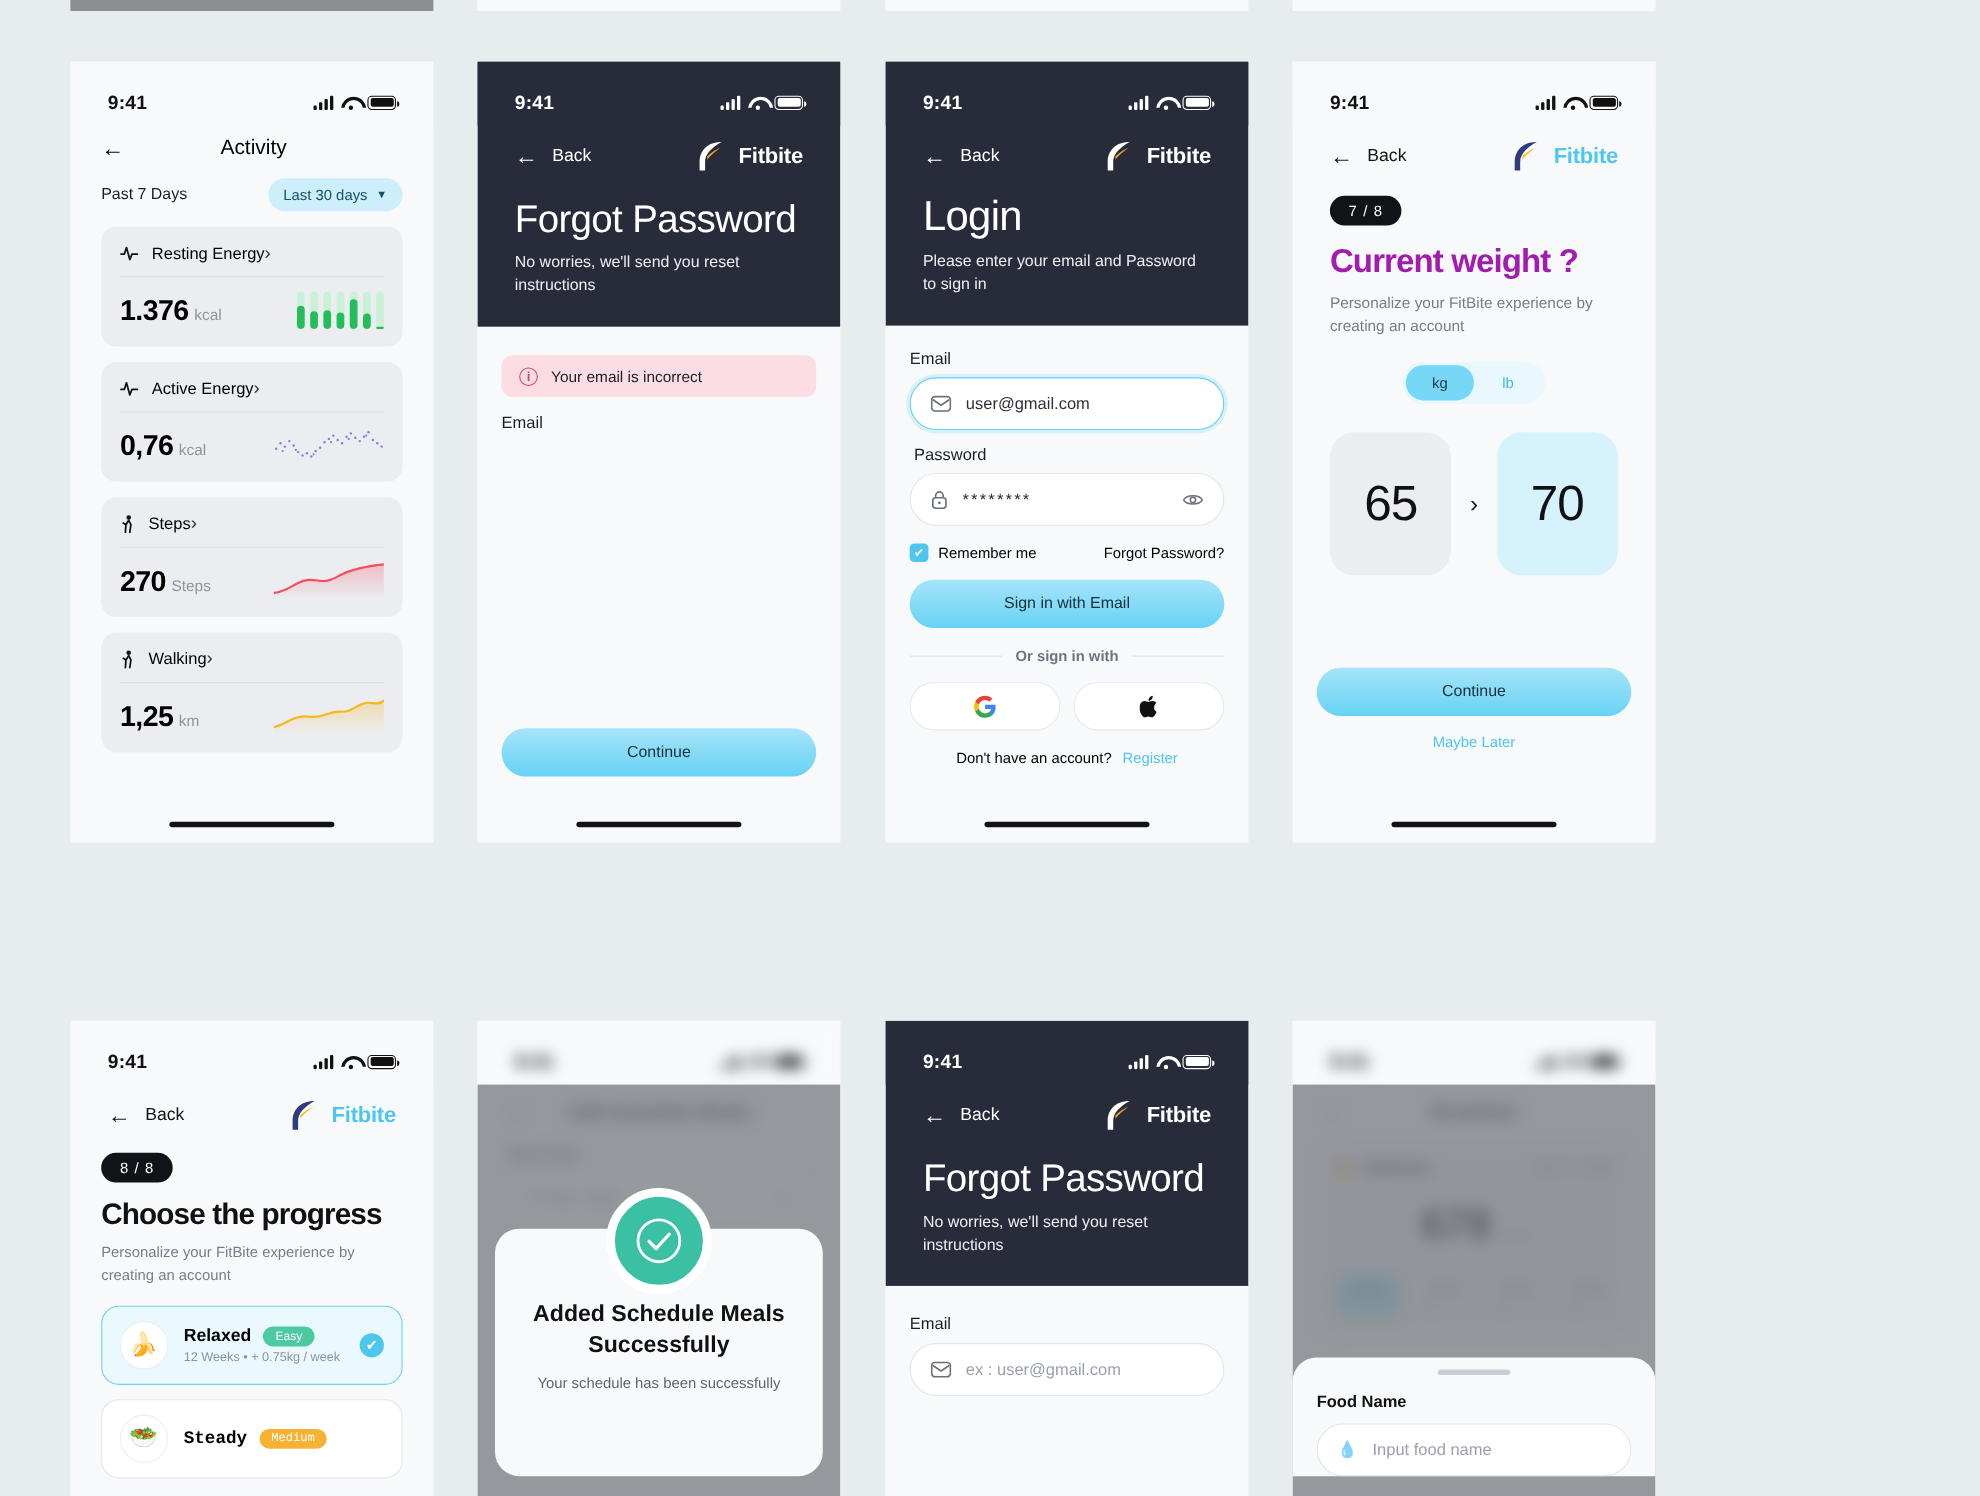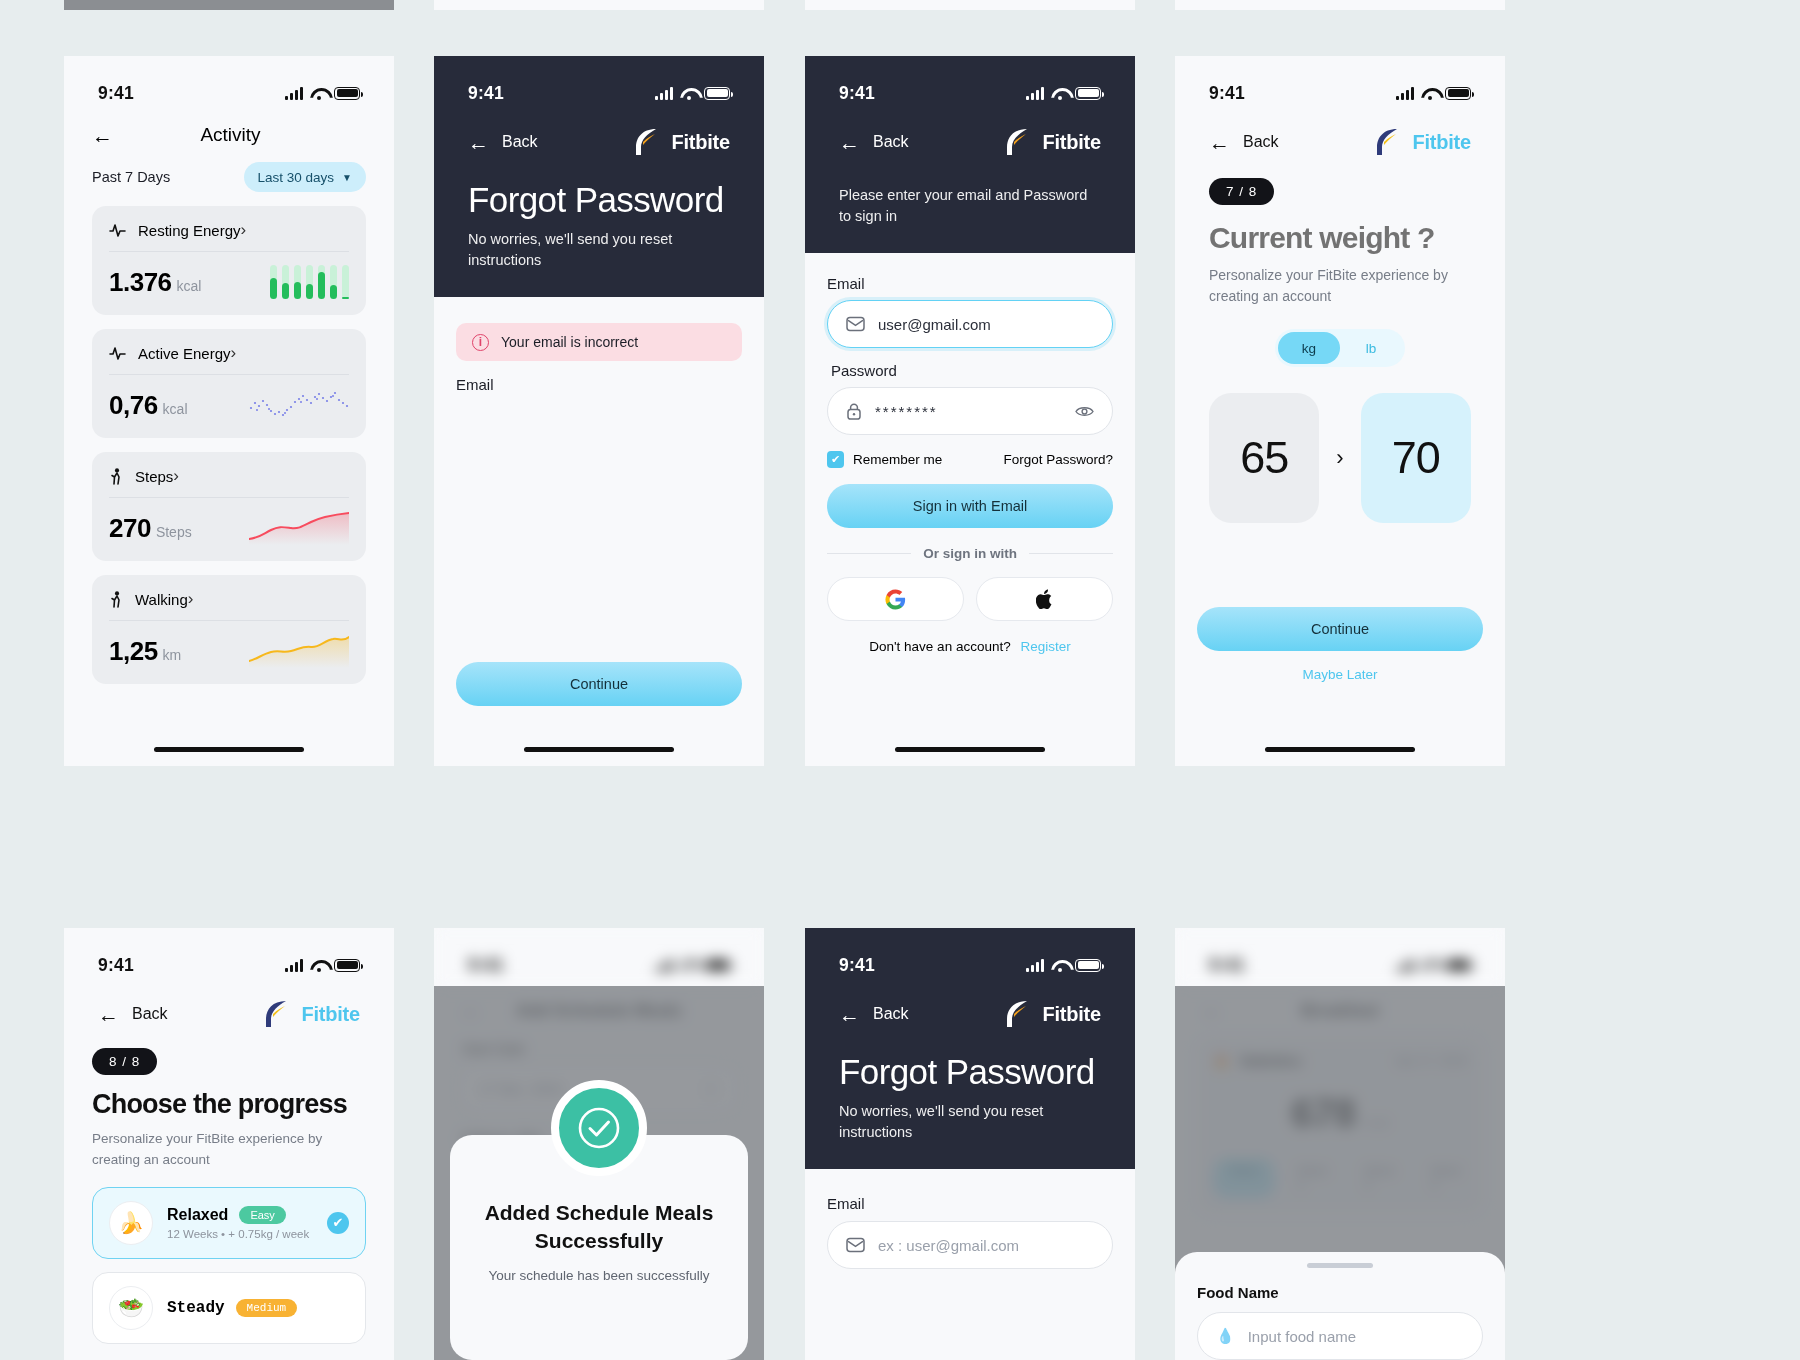--- a/index.html
+++ b/index.html
@@ -119,21 +119,21 @@
     display:flex;align-items:center;justify-content:center;font-size:21px;}
   .opt .t1 { display:flex;align-items:center;gap:11px;font-size:16px;font-weight:700;}
   .opt .t2 { font-size:11.5px;color:#8d939d;margin-top:4px;}
   .pill { border-radius:12px;padding:3px 11px;font-size:11px;color:#fff;font-weight:500;}
   .tick { width:22px;height:22px;border-radius:50%;background:#4ec6ee;color:#fff;
     display:flex;align-items:center;justify-content:center;font-size:13px;}
 
   
   .scrim { position:absolute;inset:0;background:rgba(120,124,130,.78); }
   .blurred { filter: blur(7px); }
-  .sheet { position:absolute;left:0;right:0;bottom:0;background:#f8f9fb;border-radius:22px 22px 0 0;}
+  .sheet { position:absolute;left:0;right:0;bottom:18px;background:#f8f9fb;border-radius:22px 22px 0 0;}
   .grabber{width:66px;height:5px;border-radius:3px;background:#c9ced6;margin:11px auto 0;}
   .succ-circ{width:96px;height:96px;border-radius:50%;background:#3cc0a4;border:8px solid #fff;
     display:flex;align-items:center;justify-content:center;}
 </style>
 </head>
 <body>
 
 <div class="grid">
 
   <div class="phone" style="left:64px;top:-40px;width:330px;height:50px;background:#8b8e92;">
@@ -409,20 +409,21 @@
         </span>
         <span class="brand">
           <svg class="logo" viewBox="0 0 26 28">
             <path d="M22 1 C8 1 2 10 2 19 L2 27 L7 27 L7 19 C7 12 13 6 22 1 Z" fill="#ffffff"></path>
             <path d="M9 14 C13 10 17 8 21 6 C16 10 12 13 9 17 Z" fill="#f3a01c"></path>
           </svg>
           <span>Fitbite</span>
         </span>
       </div>
       <div style="padding:20px 34px 0 34px;">
+        <div class="hero-title" style="font-size:38px;">Login</div>
         <div class="hero-sub" style="max-width:250px;">Please enter your email and Password to sign in</div>
       </div>
     </div>
 
     <div style="padding:22px 22px 0 22px;">
       <div class="field-label" style="margin-bottom:8px;">Email</div>
       <div class="input focus">
         <svg width="19" height="16" viewBox="0 0 19 16">
           <rect x="1" y="1.6" width="17" height="13" rx="3" fill="none" stroke="#6b707b" stroke-width="1.5"></rect>
           <path d="M2.5 4.6 L9.5 9.4 L16.5 4.6" fill="none" stroke="#6b707b" stroke-width="1.5" stroke-linecap="round"></path>
@@ -512,21 +513,21 @@
         <svg class="logo" viewBox="0 0 26 28">
           <path d="M22 1 C8 1 2 10 2 19 L2 27 L7 27 L7 19 C7 12 13 6 22 1 Z" fill="#2f3b7a"></path>
           <path d="M9 14 C13 10 17 8 21 6 C16 10 12 13 9 17 Z" fill="#f3c01c"></path>
         </svg>
         <span>Fitbite</span>
       </span>
     </div>
 
     <div style="padding:22px 34px 0 34px;">
       <span class="badge-step">7 / 8</span>
-      <div style="font-size:30px;font-weight:700;letter-spacing:-0.8px;margin-top:16px;color:#737373;">Current weight ?</div>
+      <div style="font-size:30px;font-weight:700;letter-spacing:-0.8px;margin-top:16px;color:#a21caf;">Current weight ?</div>
       <div style="font-size:14px;color:#777d88;line-height:1.5;margin-top:10px;max-width:250px;">Personalize your FitBite experience by creating an account</div>
     </div>
 
     <div style="display:flex;justify-content:center;margin-top:22px;">
       <div class="seg">
         <div class="on">kg</div>
         <div>lb</div>
       </div>
     </div>
 

